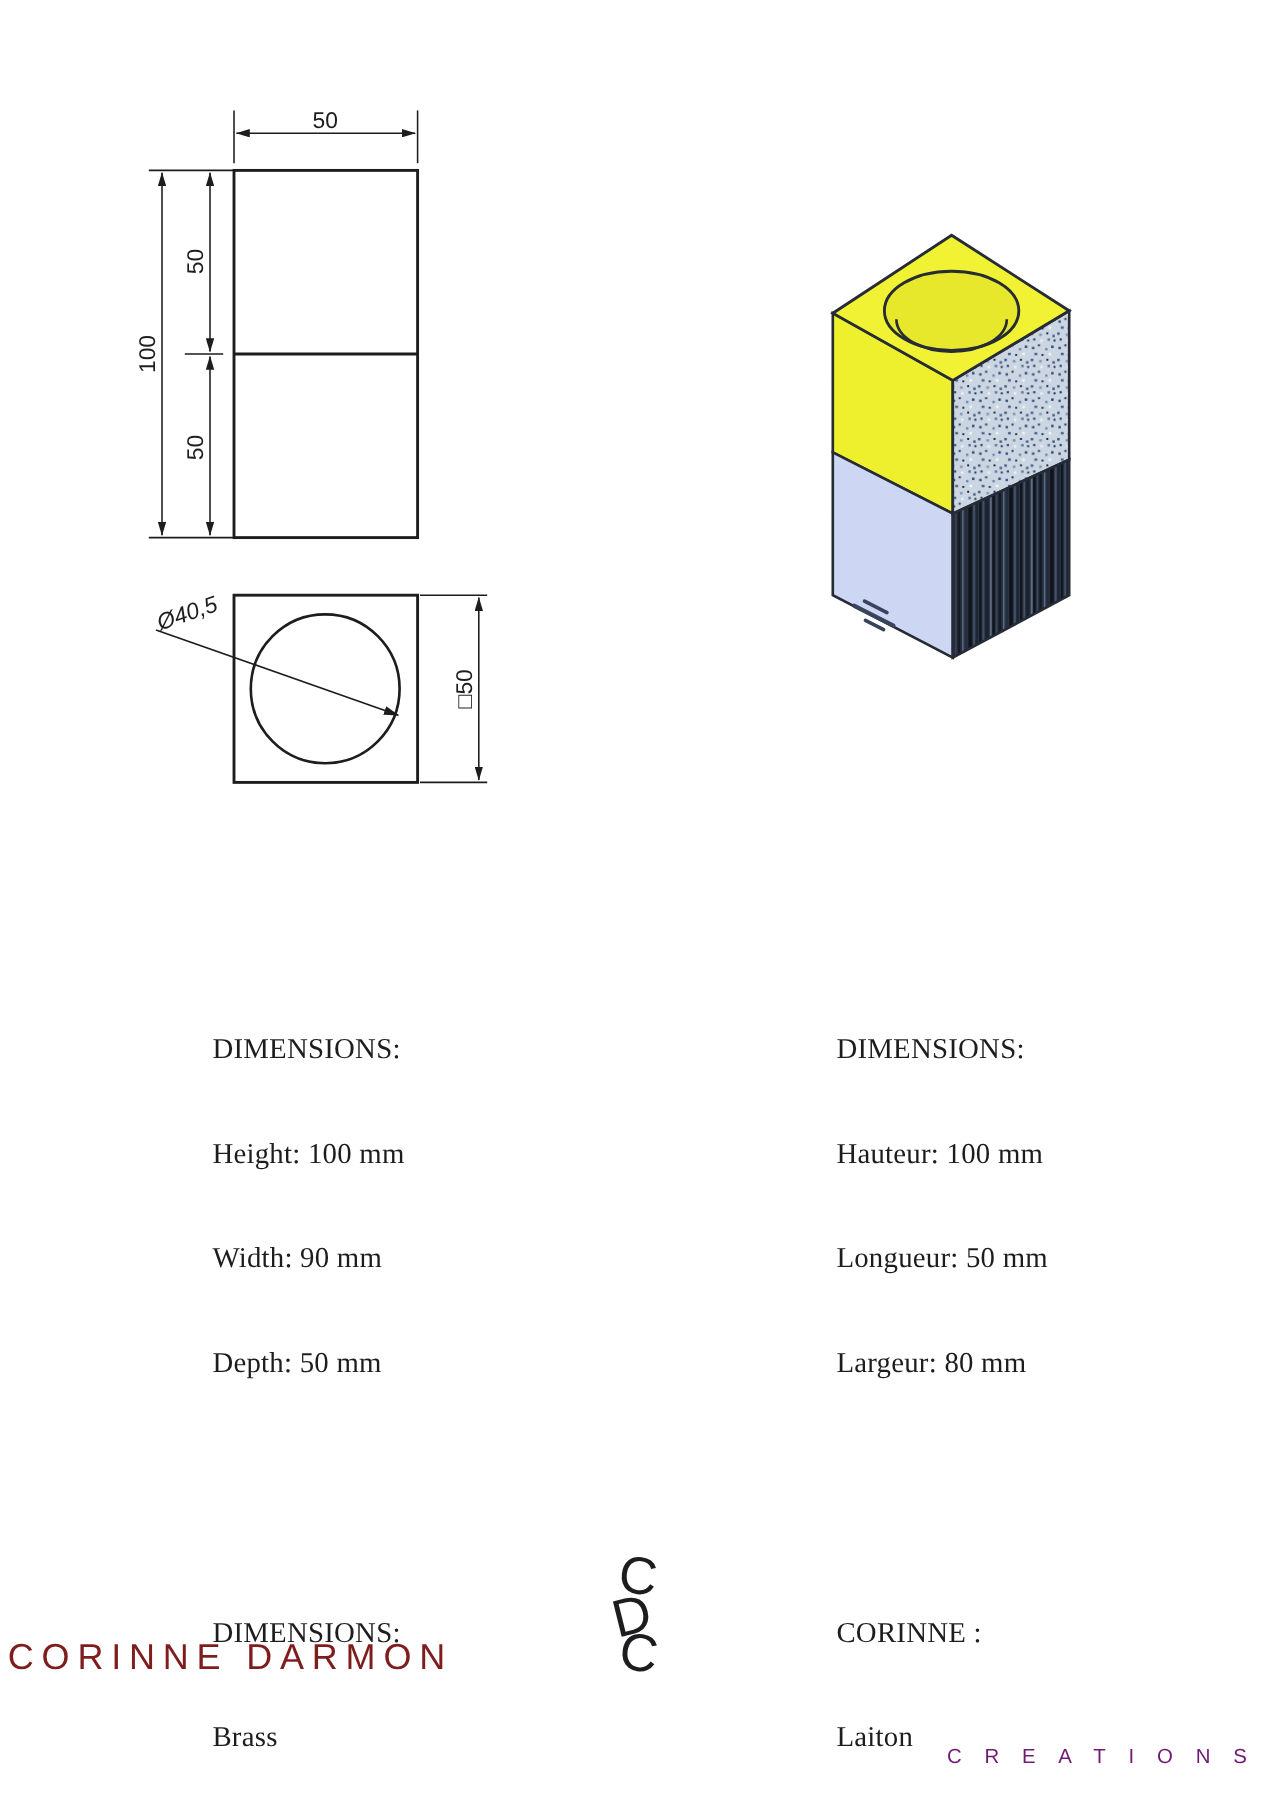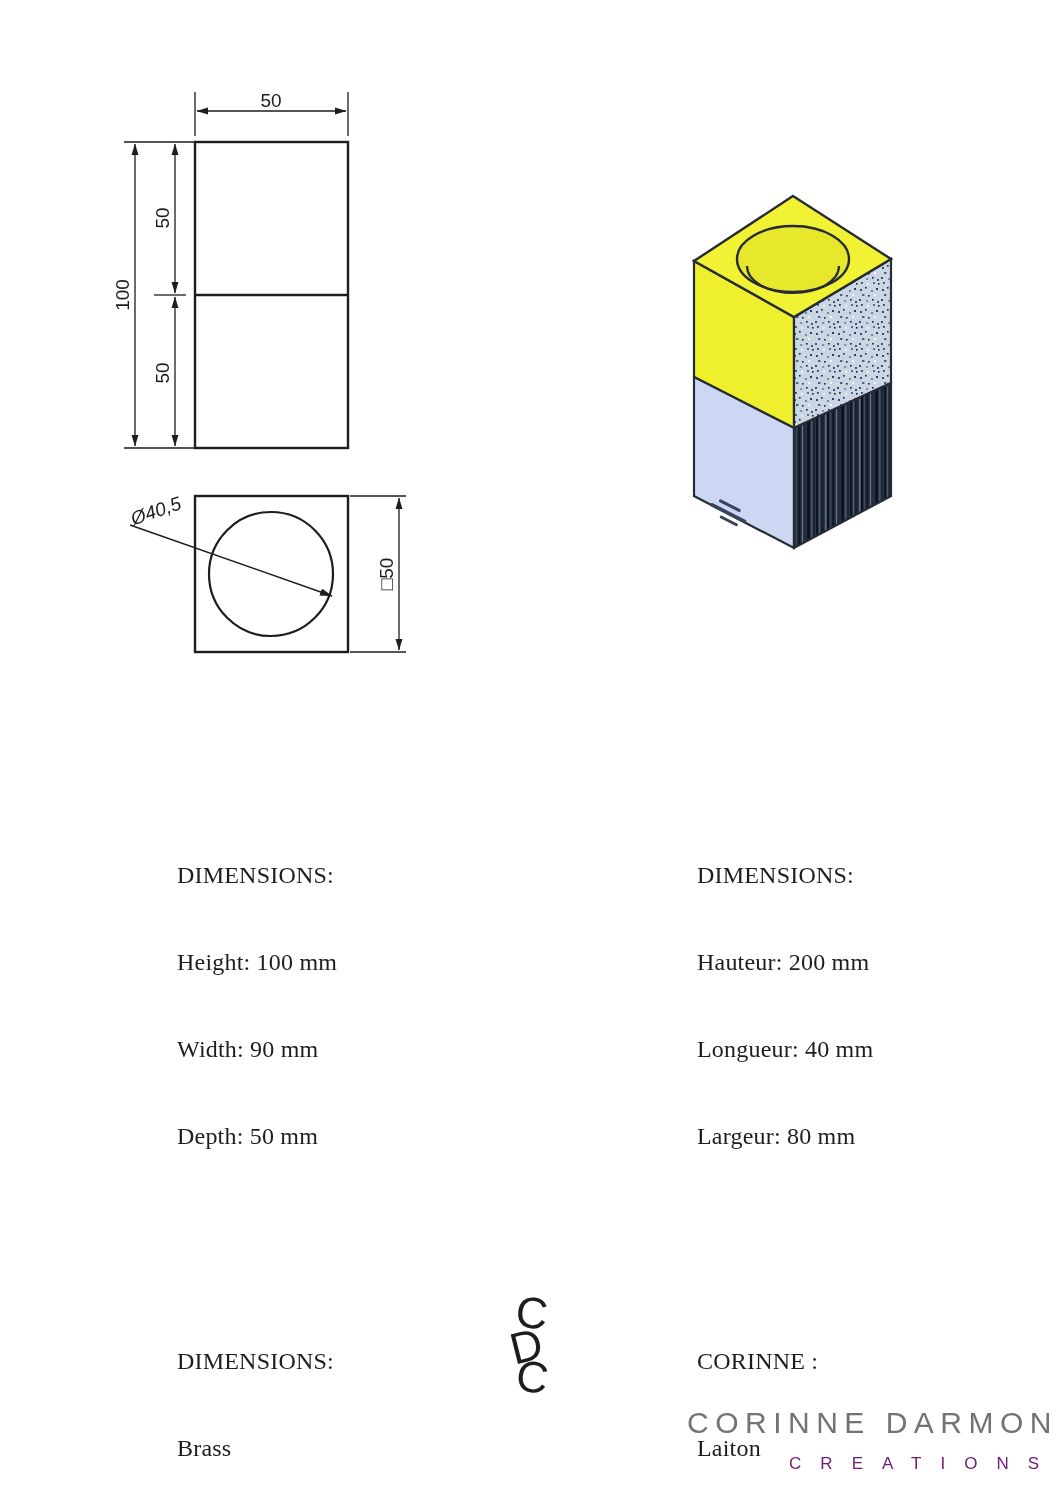--- a/index.html
+++ b/index.html
@@ -29,27 +29,27 @@
     letter-spacing:0.2px;
     white-space:pre;
   }
   #spec-en{left:177px;}
   #spec-fr{left:697px;}
   .spec-section{margin:0 0 22px 0;font-family:Liberation Serif, serif;}
   .spec-section:last-child{margin-bottom:0;}
   
   #logo-monogram{left:500px;top:1291px;}
   .logo-name{
-    position:absolute;left:0;top:1407px;width:1058px;
-    text-align:right;
+    position:absolute;left:0;top:1366px;width:1058px;
+    text-align:left;
     font-size:30px;line-height:32px;
     font-weight:500;
     letter-spacing:6.5px;
     text-indent:6.5px;
-    color:#737373;
+    color:#7f1d1d;
   }
   .logo-subtitle{
     position:absolute;left:0;top:1455px;width:1058px;
     text-align:right;
     font-size:17px;line-height:18px;
     letter-spacing:19px;
     text-indent:19px;
     color:#701a75;
   }
 </style>
@@ -173,22 +173,22 @@
       <div class="spec-line">DIMENSIONS:</div>
       <div class="spec-line">Brass</div>
     </div>
     
     
   </div>
 
   <div class="spec" id="spec-fr">
     <div class="spec-section">
       <div class="spec-line">DIMENSIONS:</div>
-      <div class="spec-line">Hauteur: 200 mm</div>
-      <div class="spec-line">Longueur: 40 mm</div>
+      <div class="spec-line">Hauteur: 100 mm</div>
+      <div class="spec-line">Longueur: 50 mm</div>
       <div class="spec-line">Largeur: 80 mm</div>
     </div>
     <div class="spec-section">
       <div class="spec-line">CORINNE :</div>
       <div class="spec-line">Laiton</div>
     </div>
     
     
   </div>
 

